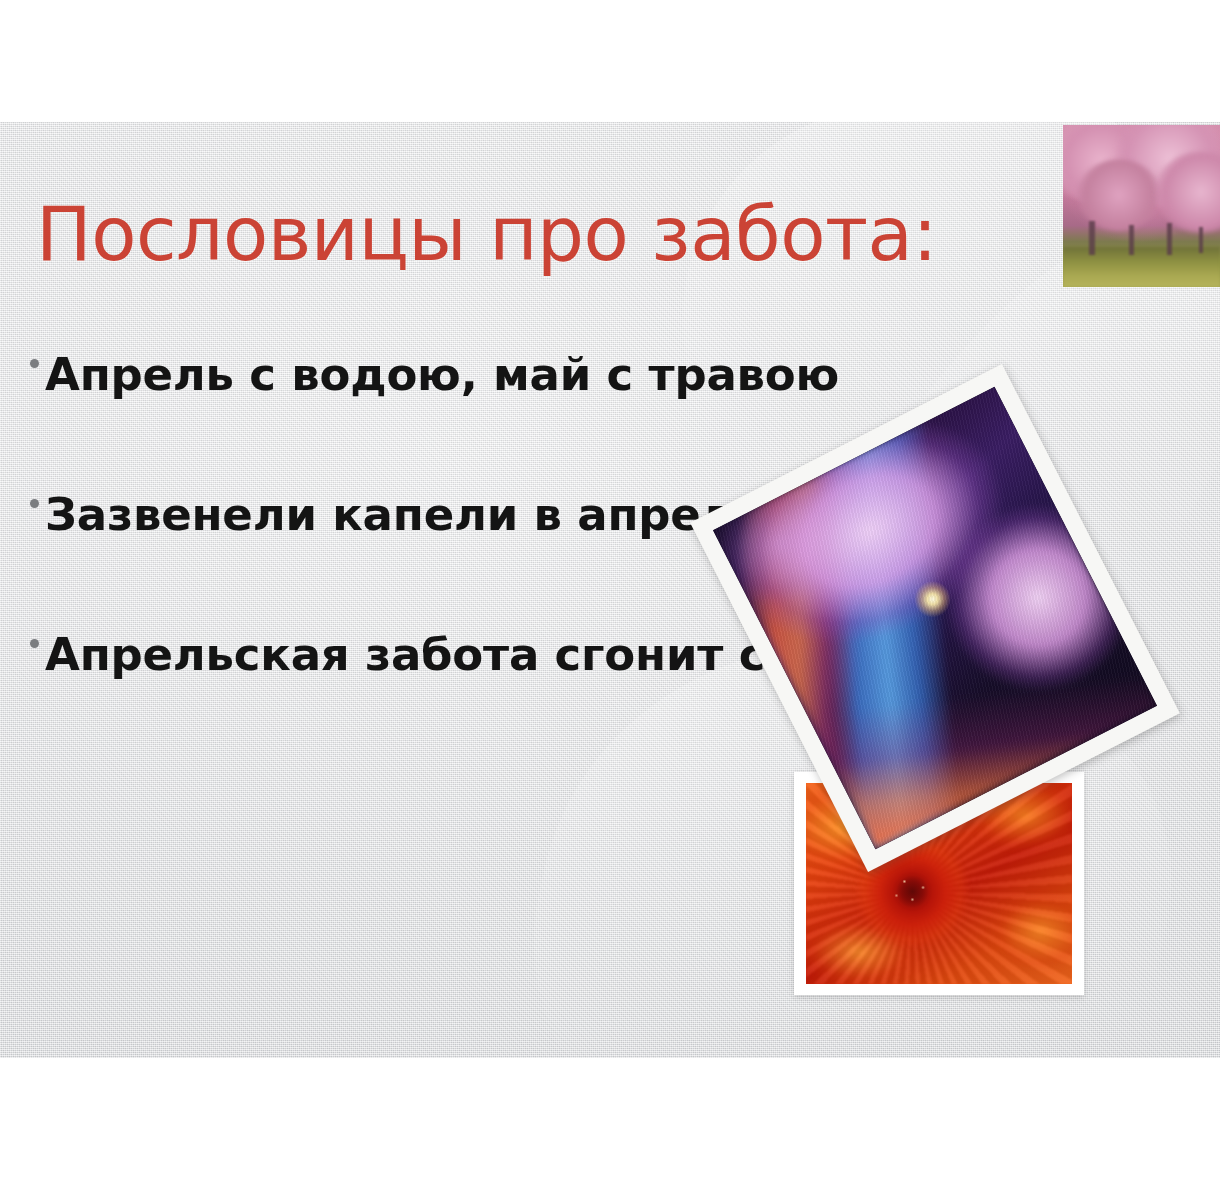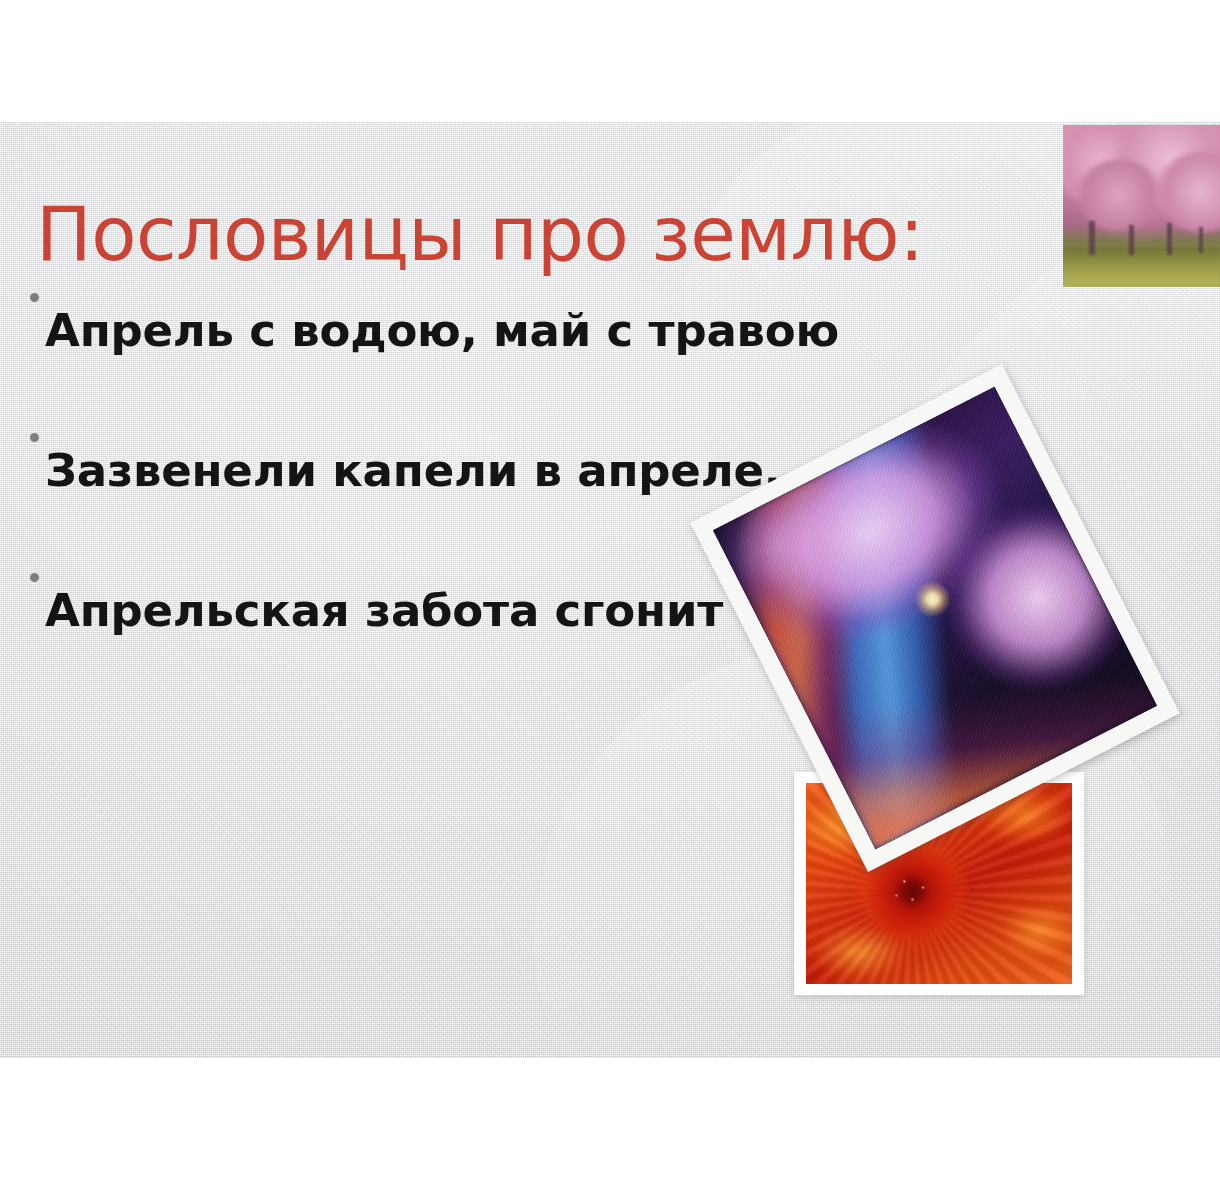--- a/index.html
+++ b/index.html
@@ -93,21 +93,21 @@
     left: 30px;
     top: 182px;
     width: 980px;
     z-index: 3;
     list-style: none;
     margin: 0;
     padding: 0;
   }
   #bullets li {
     display: flex;
-    align-items: flex-start;
+    align-items: center;
     height: 140px;
     color: #141414;
     font-size: 45px;
     font-weight: 700;
     letter-spacing: -0.2px;
     white-space: nowrap;
   }
   #bullets li .dot {
     flex: 0 0 auto;
     width: 9px;
@@ -298,21 +298,21 @@
     <div class="blossom" style="left:-10px; top:-8px; width:96px; height:88px; background:radial-gradient(circle,#e9b3cc 0%,#d38fb0 55%,rgba(180,120,150,0) 78%);"></div>
     <div class="blossom" style="left:52px; top:-14px; width:110px; height:96px; background:radial-gradient(circle,#edc0d6 0%,#d492b3 58%,rgba(180,120,150,0) 80%);"></div>
     <div class="blossom" style="left:14px; top:34px; width:84px; height:72px; background:radial-gradient(circle,#dfa2c0 0%,#c4819f 60%,rgba(170,110,140,0) 82%);"></div>
     <div class="blossom" style="left:92px; top:26px; width:92px; height:82px; background:radial-gradient(circle,#e7b5ce 0%,#cd88aa 58%,rgba(170,110,140,0) 80%);"></div>
     <div class="trunk" style="left:26px; top:96px; width:6px; height:34px;"></div>
     <div class="trunk" style="left:66px; top:100px; width:5px; height:30px;"></div>
     <div class="trunk" style="left:104px; top:98px; width:5px; height:32px;"></div>
     <div class="trunk" style="left:136px; top:102px; width:4px; height:26px;"></div>
   </div>
 
-  <div id="title">Пословицы про землю:</div>
+  <div id="title">Пословицы про забота:</div>
 
   <div id="photo-night-sakura">
     <div class="frame-inner">
       <div class="ns-layer" id="ns-base"></div>
       <div class="ns-layer" id="ns-path"></div>
       <div class="ns-layer" id="ns-warm"></div>
       <div class="ns-layer" id="ns-warm2"></div>
       <div class="ns-layer" id="ns-bloom-c"></div>
       <div class="ns-layer" id="ns-bloom-a"></div>
       <div class="ns-layer" id="ns-bloom-b"></div>

